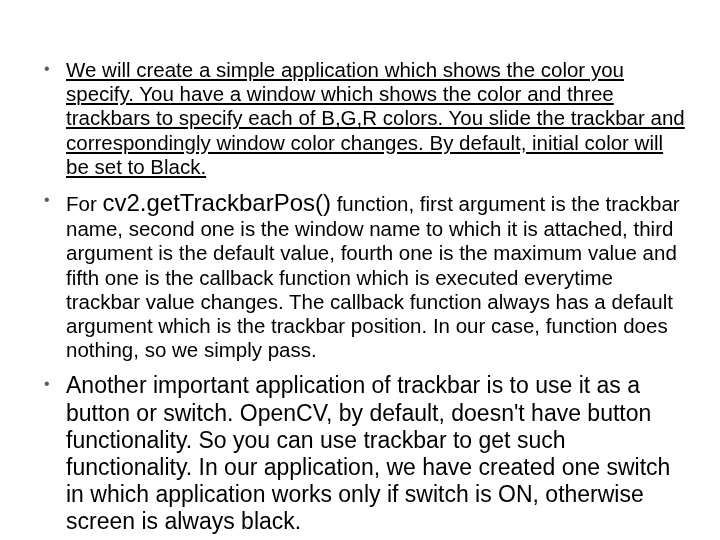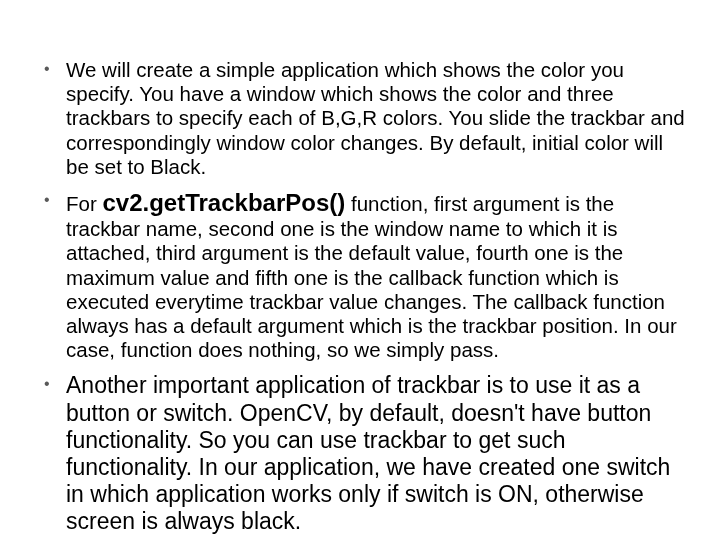--- a/index.html
+++ b/index.html
@@ -28,32 +28,32 @@
     content: "•";
     position: absolute;
     left: 14px;
     top: 0.15em;
     font-size: 16px;
     color: #595959;
   }
   .p1 {
     font-size: 20.5px;
     line-height: 1.18;
+    text-decoration: underline;
   }
   .p2 {
     font-size: 20.5px;
     line-height: 1.18;
   }
   .p3 {
     font-size: 23px;
     line-height: 1.18;
   }
   .code {
     font-size: 24px;
-    font-weight: bold;
   }
 </style>
 </head>
 <body>
 
 <div class="content">
   <ul>
     <li class="p1">
       <span>We will create a simple application which shows the color you specify. You have a window which shows the color and three trackbars to specify each of B,G,R colors. You slide the trackbar and correspondingly window color changes. By default, initial color will be set to Black.</span>
     </li>

